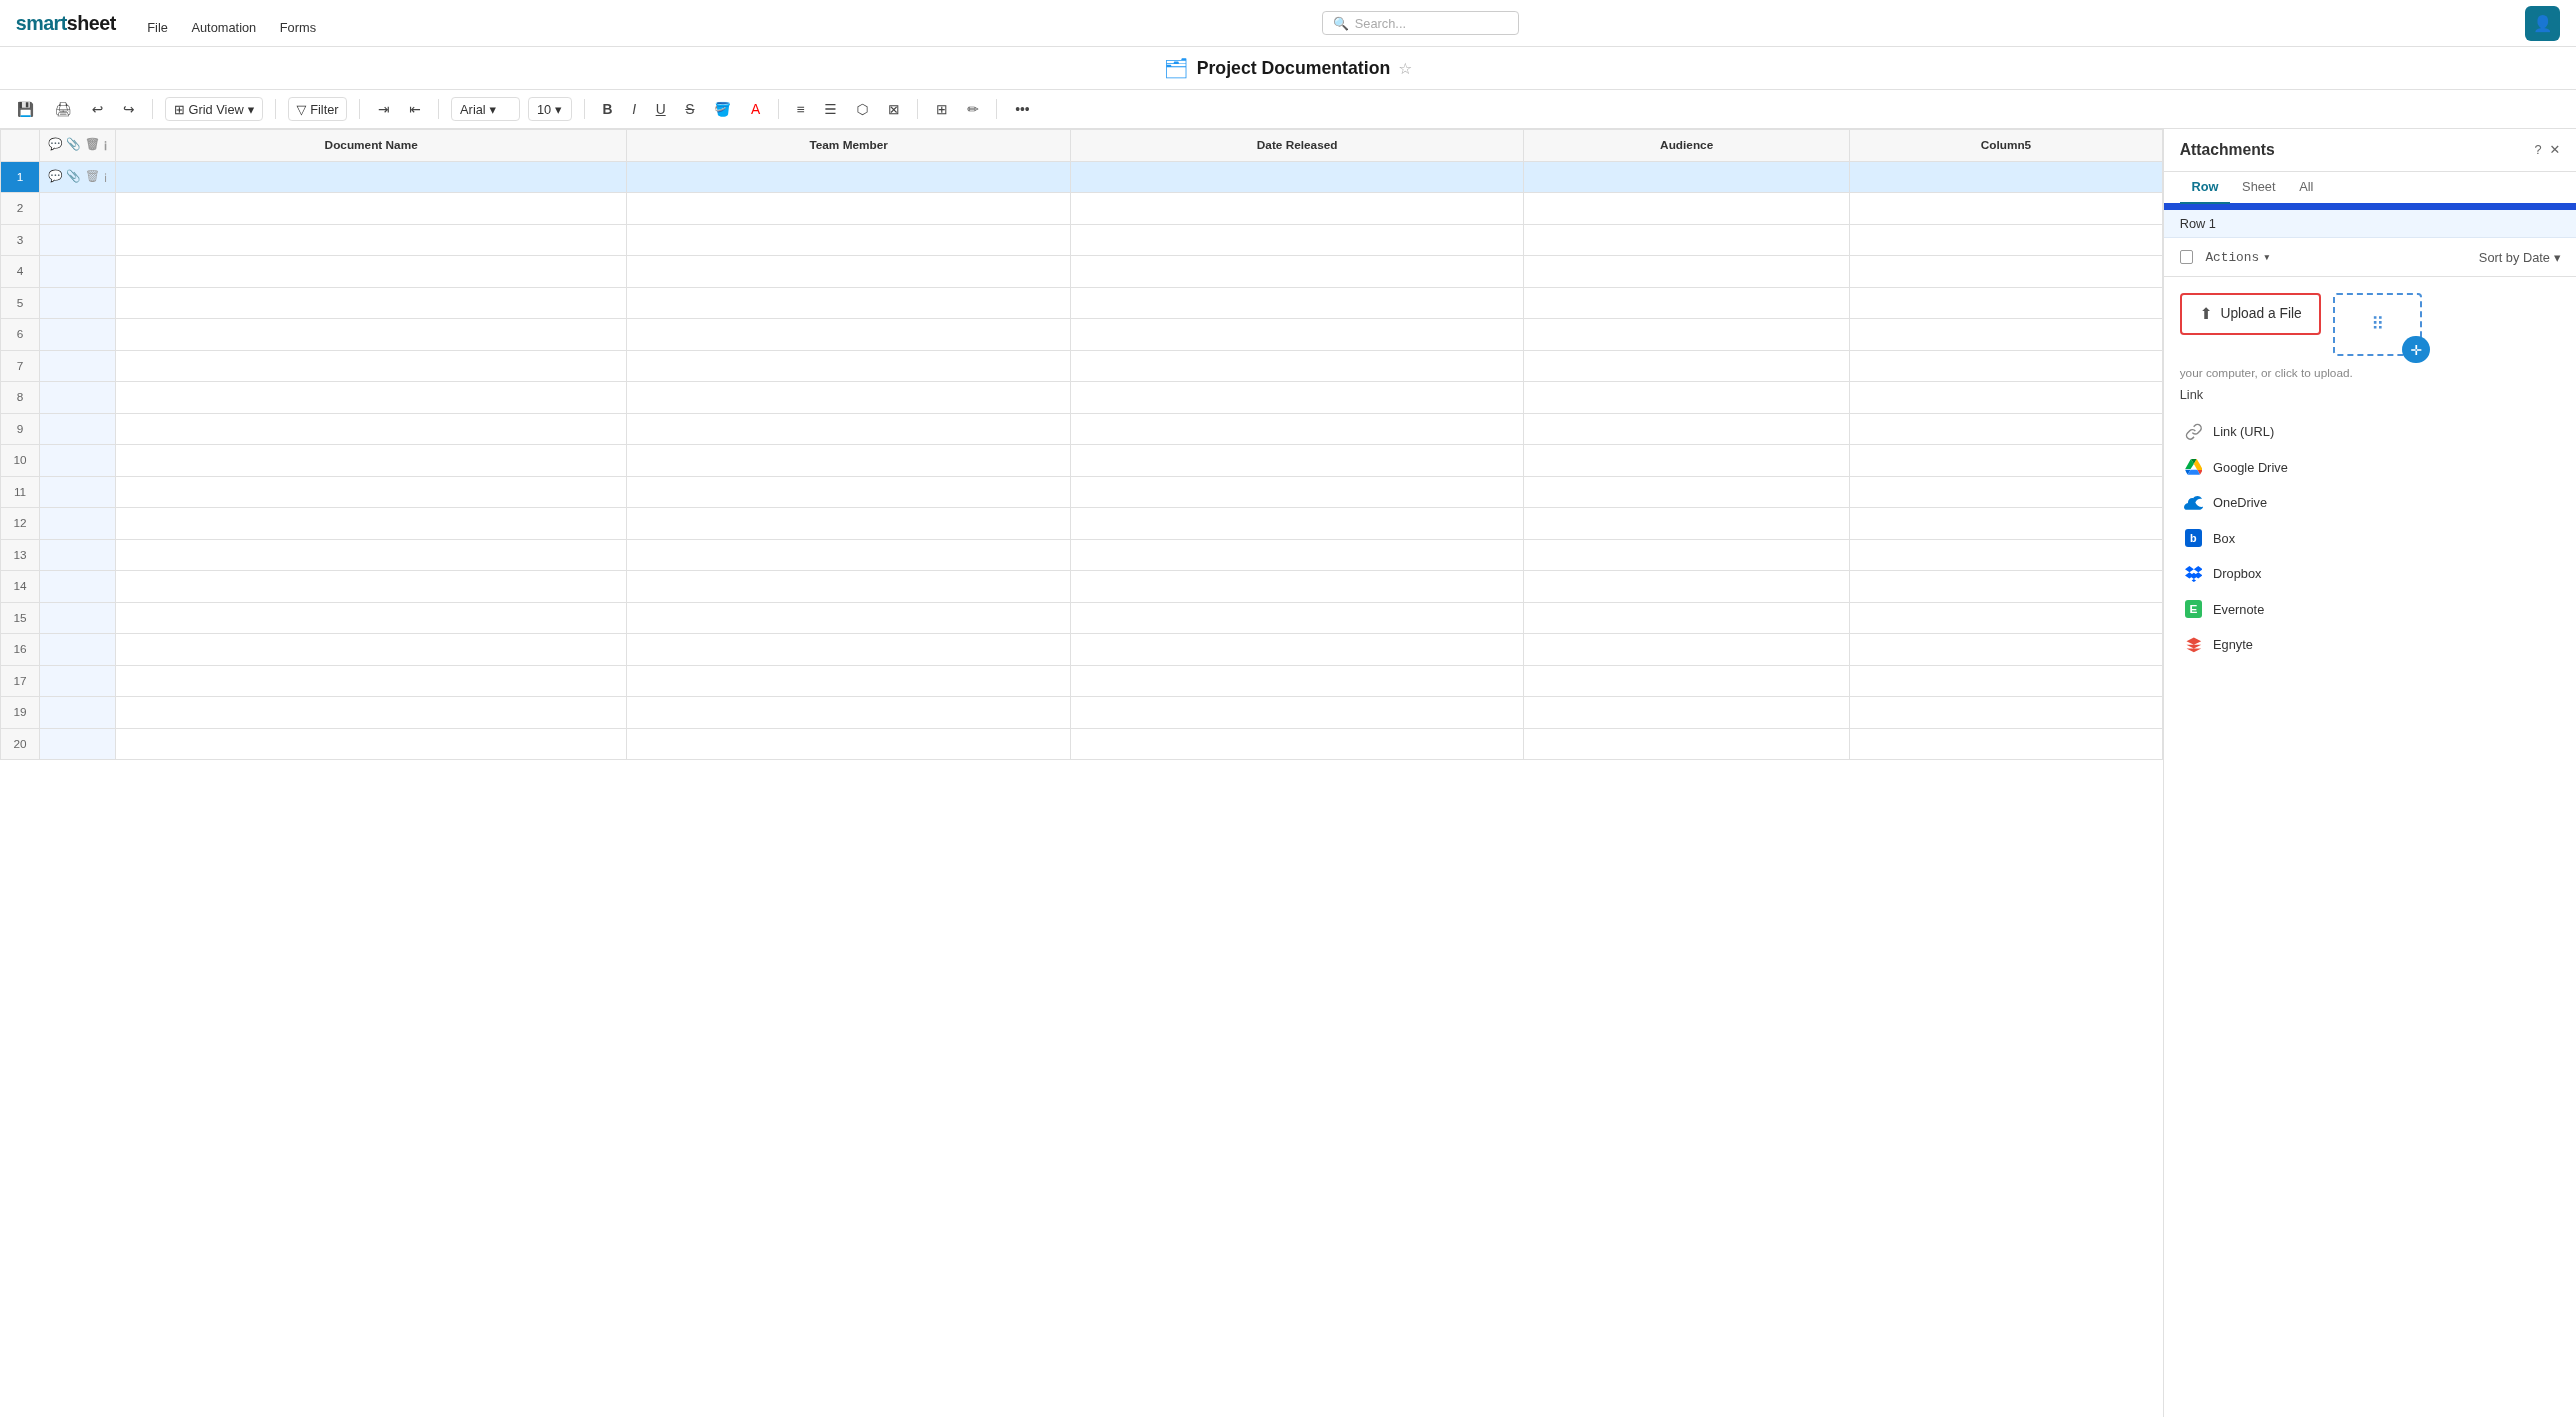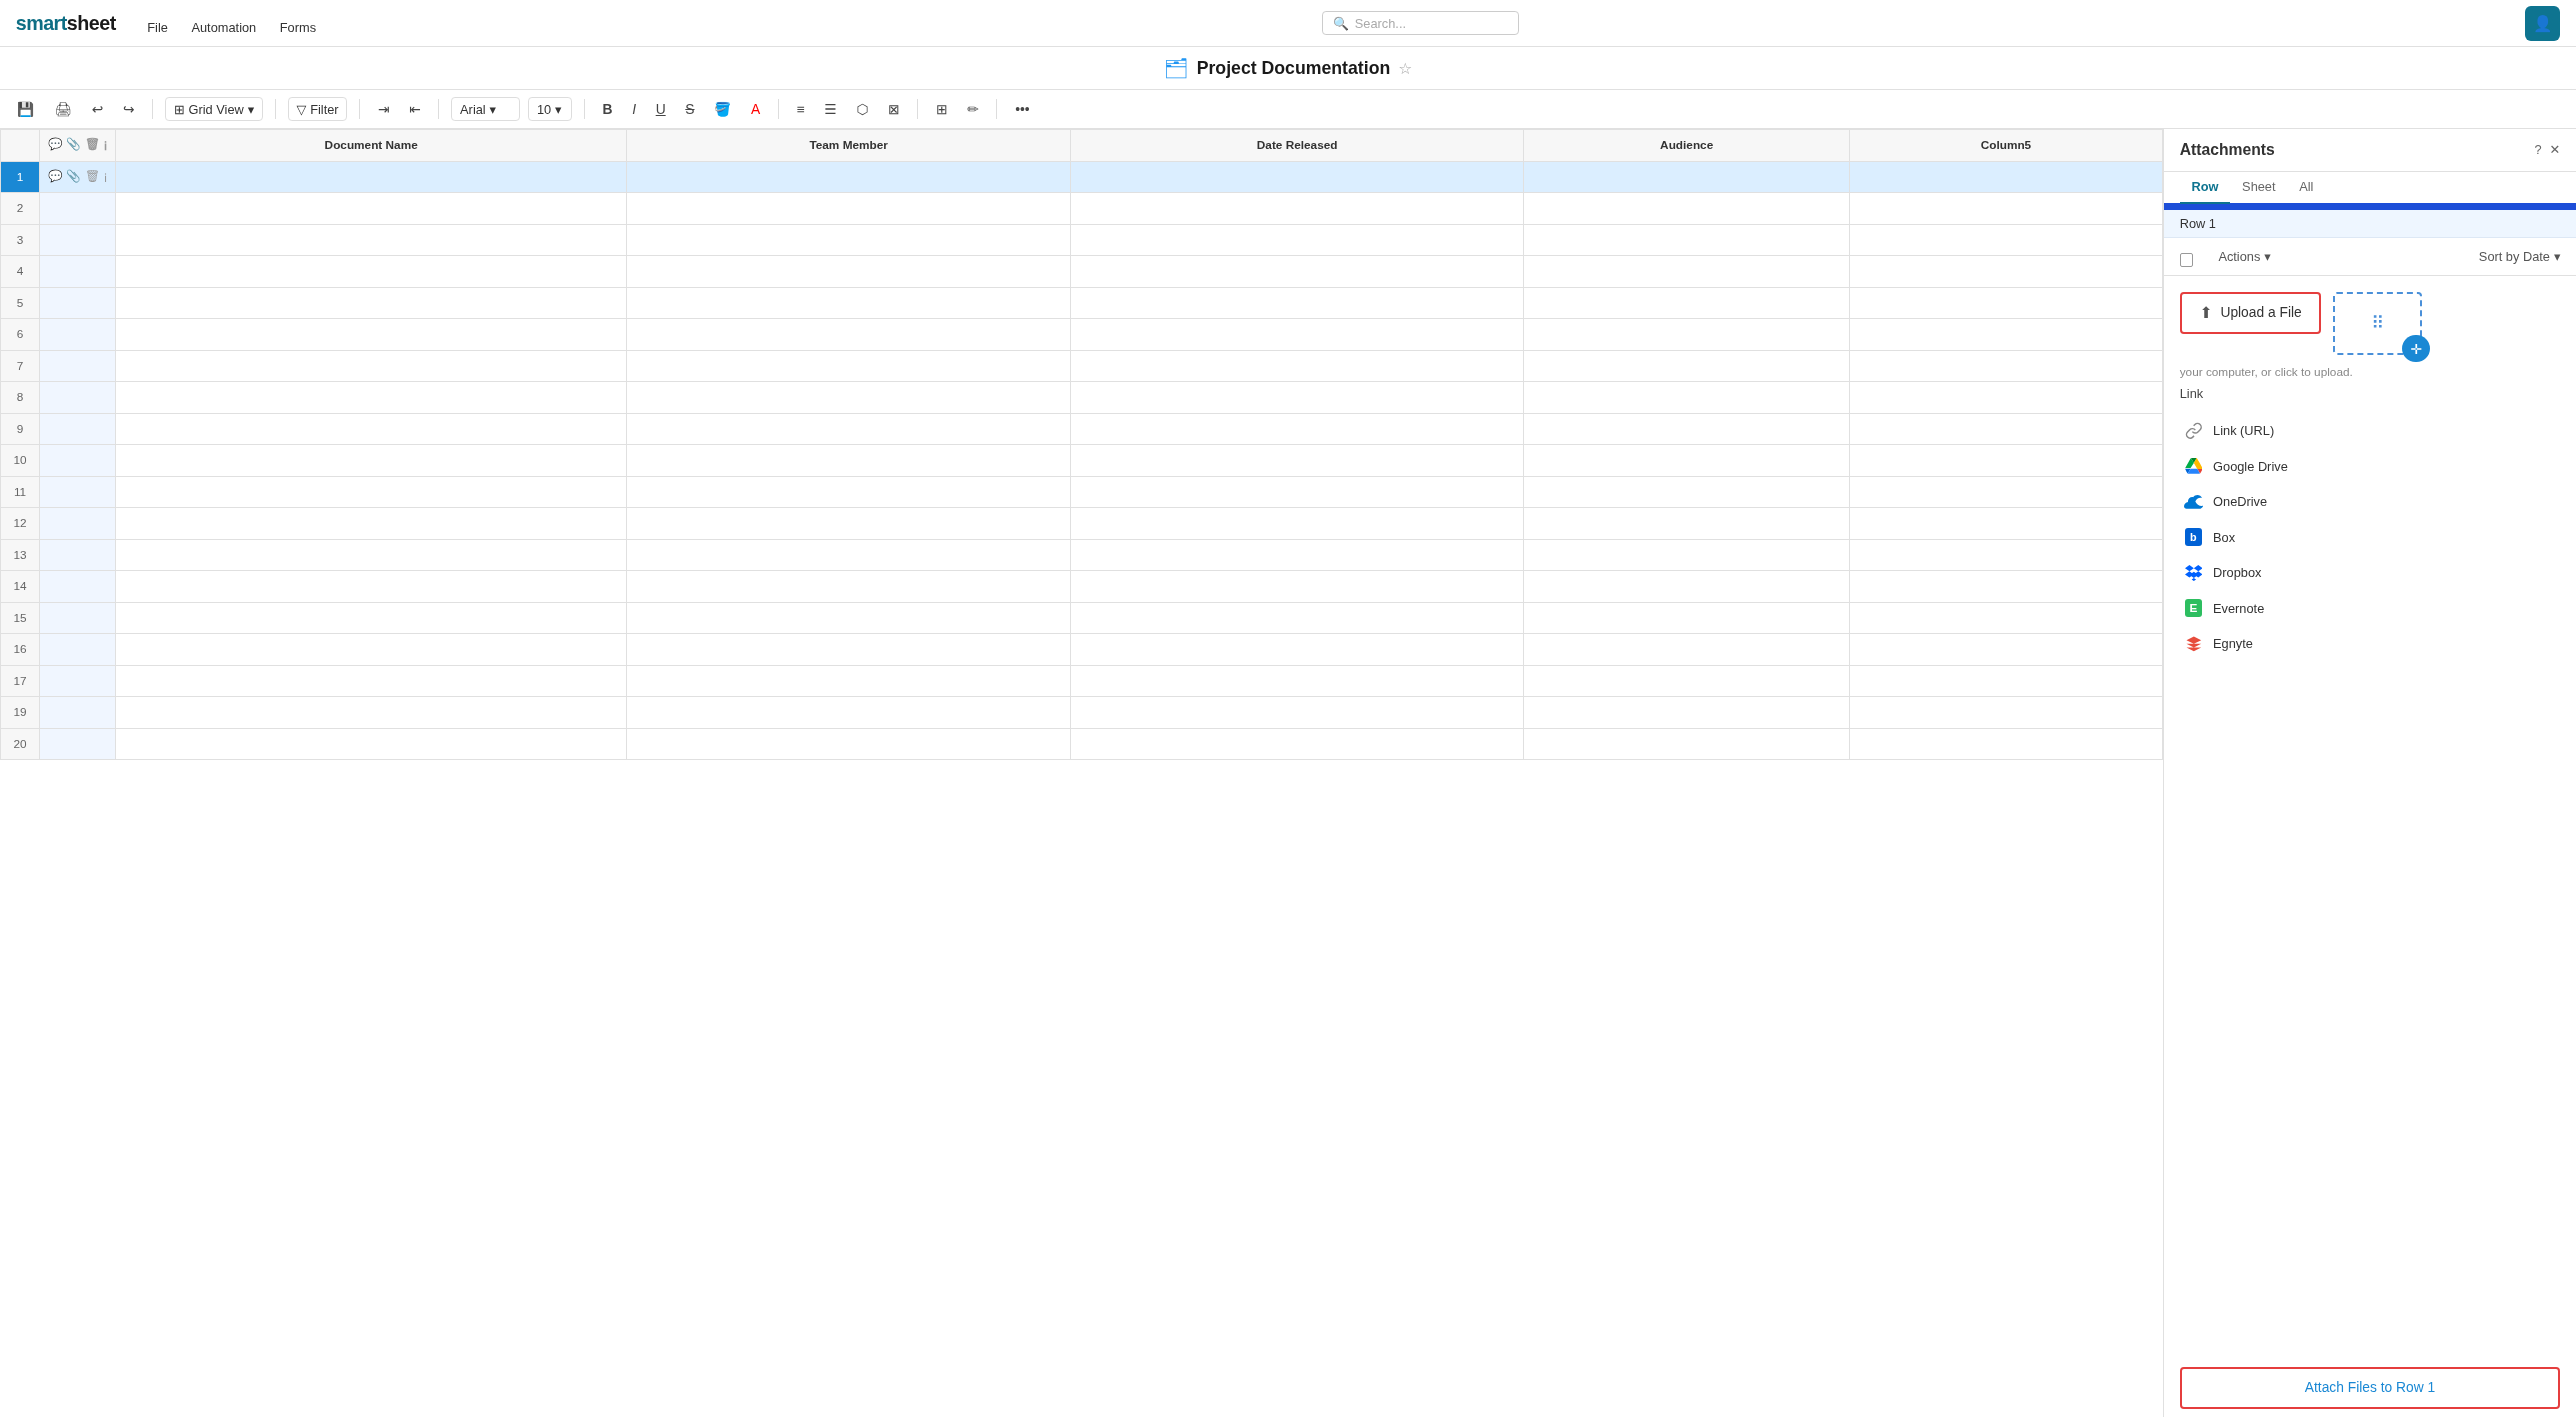--- a/index.html
+++ b/index.html
@@ -101,21 +101,21 @@
     }
     .panel-tab.active { color: #0e7490; border-bottom-color: #0e7490; font-weight: 600; }
     .row-label-bar {
       padding: 5.9px 15.7px; font-size: 12.8px; font-weight: 500; color: #333;
       background: #eef6ff; border-bottom: 1px solid #dde8f5;
     }
     .actions-bar {
       display: flex; align-items: center; justify-content: space-between;
       padding: 7.9px 15.7px; border-bottom: 1px solid #e0e0e0;
     }
-    .actions-left { display: flex; align-items: flex-end; gap: 19px; }
+    .actions-left { display: flex; align-items: center; gap: 6px; font-family: Liberation Mono, monospace; }
     .actions-checkbox {
       width: 13.8px; height: 13.8px; border: 1.5px solid #999; border-radius: 2px;
       display: inline-block;
     }
     .actions-btn {
       display: flex; align-items: center; gap: 3.9px; font-size: 12.8px; color: #555;
       cursor: pointer; padding: 3px 5.9px; border-radius: 3px;
     }
     .sort-btn { font-size: 12.8px; color: #555; cursor: pointer; display: flex; align-items: flex-end; gap: 3.9px; }
 
@@ -582,18 +582,15 @@
           <div class="link-icon">
             <svg width="17.7" height="17.7" viewBox="0 0 24 24">
               <path fill="#e74c3c" d="M12 2L2 7l10 5 10-5-10-5zM2 17l10 5 10-5M2 12l10 5 10-5"></path>
             </svg>
           </div>
           <span>Egnyte</span>
         </div>
       </div>
     </div>
 
-    <div class="attach-files-btn">
-      <span>Attach Files to Row 1</span>
-    </div>
   </div>
 </div>
 
 
 </body></html>

